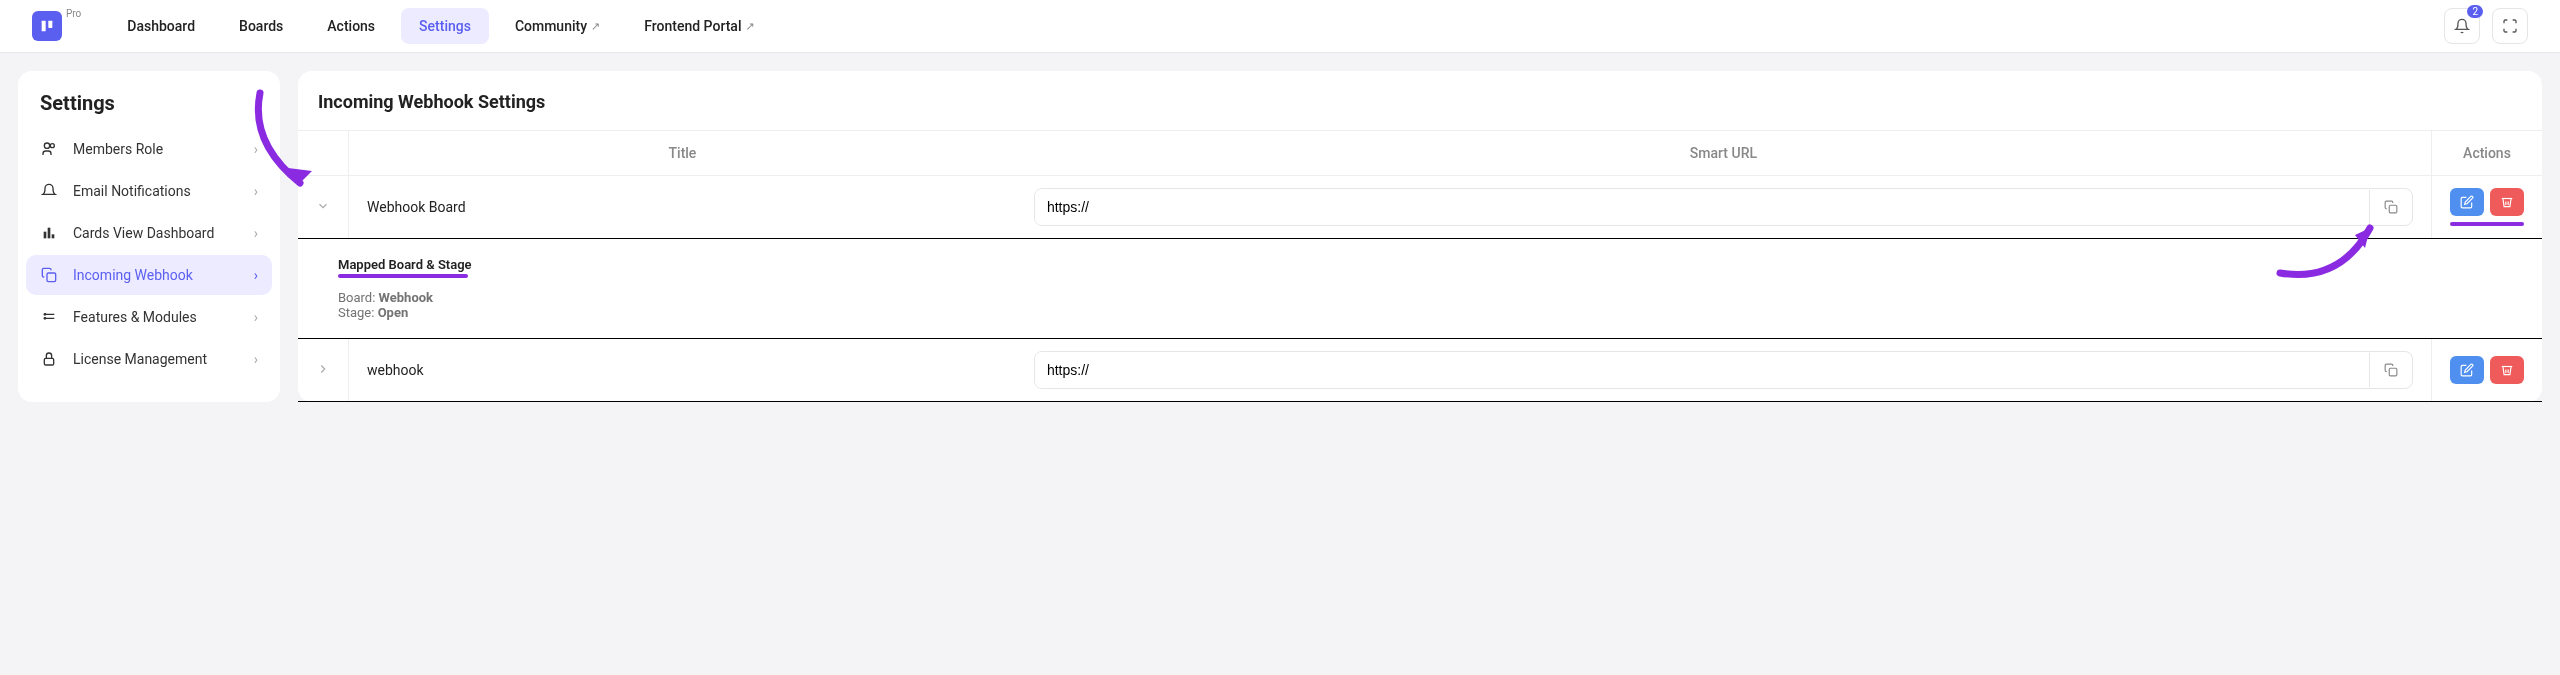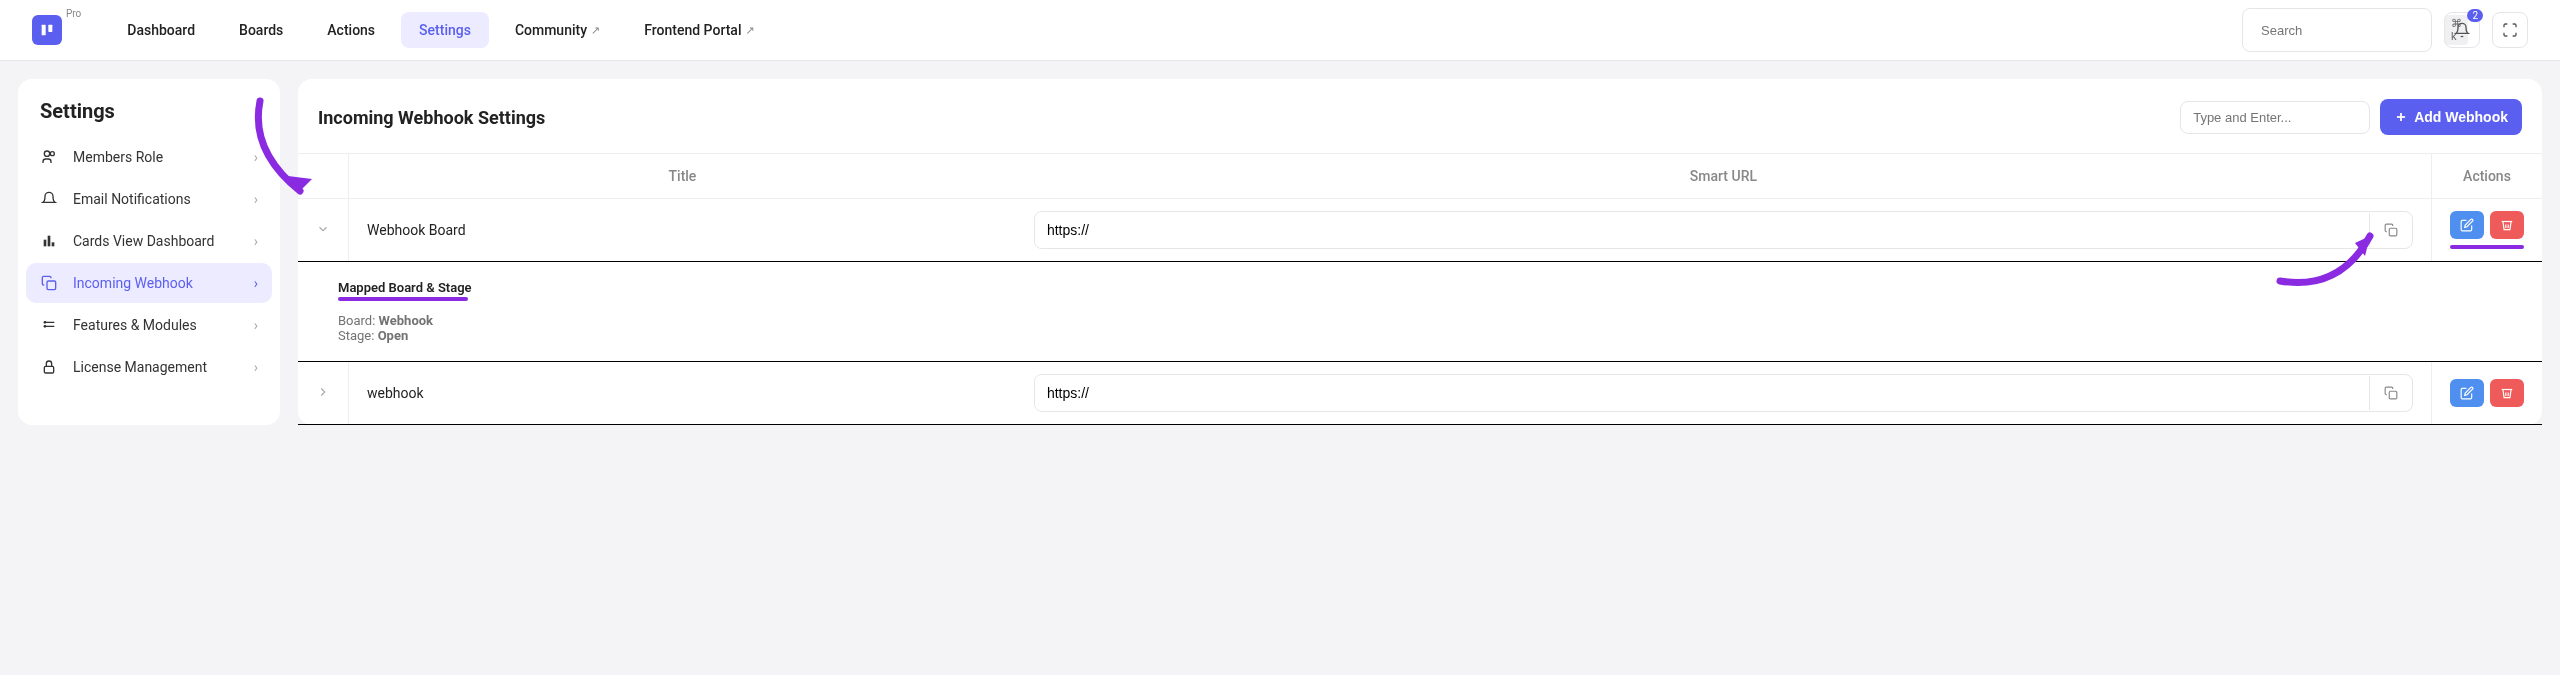--- a/index.html
+++ b/index.html
@@ -96,28 +96,20 @@
     <div class="nav-item">
         <span>Community</span>
         <span class="ext-icon">↗</span>
       </div>
     <div class="nav-item">
         <span>Frontend Portal</span>
         <span class="ext-icon">↗</span>
       </div>
   </nav>
   <div class="topbar-right">
-    <div class="search-box">
-      <svg class="ico-sm" viewBox="0 0 24 24" fill="none" stroke="#888" stroke-width="2">
-          <circle cx="11" cy="11" r="7"></circle>
-          <line x1="21" y1="21" x2="16" y2="16"></line>
-        </svg>
-      <input placeholder="Search" style="">
-      <span class="search-kbd">⌘ k</span>
-    </div>
     <div class="bell-wrap">
       <svg class="ico" viewBox="0 0 24 24" fill="none" stroke="#555" stroke-width="2">
           <path d="M18 8a6 6 0 0 0-12 0c0 7-3 9-3 9h18s-3-2-3-9"></path>
           <path d="M13.73 21a2 2 0 0 1-3.46 0"></path>
         </svg>
       <span class="bell-badge">2</span>
     </div>
     <div class="expand-btn">
       <svg class="ico" viewBox="0 0 24 24" fill="none" stroke="#555" stroke-width="2">
           <path d="M8 3H5a2 2 0 0 0-2 2v3m18 0V5a2 2 0 0 0-2-2h-3m0 18h3a2 2 0 0 0 2-2v-3M3 16v3a2 2 0 0 0 2 2h3"></path>
@@ -190,36 +182,20 @@
             </svg>
           </span>
       <span>License Management</span>
       <span class="chevron">›</span>
     </div>
   </aside>
 
   <section class="content">
     <div class="content-header">
       <h2 class="content-title">Incoming Webhook Settings</h2>
-      <div class="header-right">
-        <div class="filter-box">
-          <input placeholder="Type and Enter..." style="">
-          <svg class="ico-sm" viewBox="0 0 24 24" fill="none" stroke="#aaa" stroke-width="2">
-                <circle cx="11" cy="11" r="7"></circle>
-                <line x1="21" y1="21" x2="16" y2="16"></line>
-              </svg>
-        </div>
-        <button class="add-btn">
-          <svg class="ico-sm" viewBox="0 0 24 24" fill="none" stroke="#fff" stroke-width="3">
-                <line x1="12" y1="5" x2="12" y2="19"></line>
-                <line x1="5" y1="12" x2="19" y2="12"></line>
-              </svg>
-          <span>Add Webhook</span>
-        </button>
-      </div>
     </div>
 
     <table>
       <thead>
         <tr>
           <th></th>
           <th>Title</th>
           <th>Smart URL</th>
           <th>Actions</th>
         </tr>

